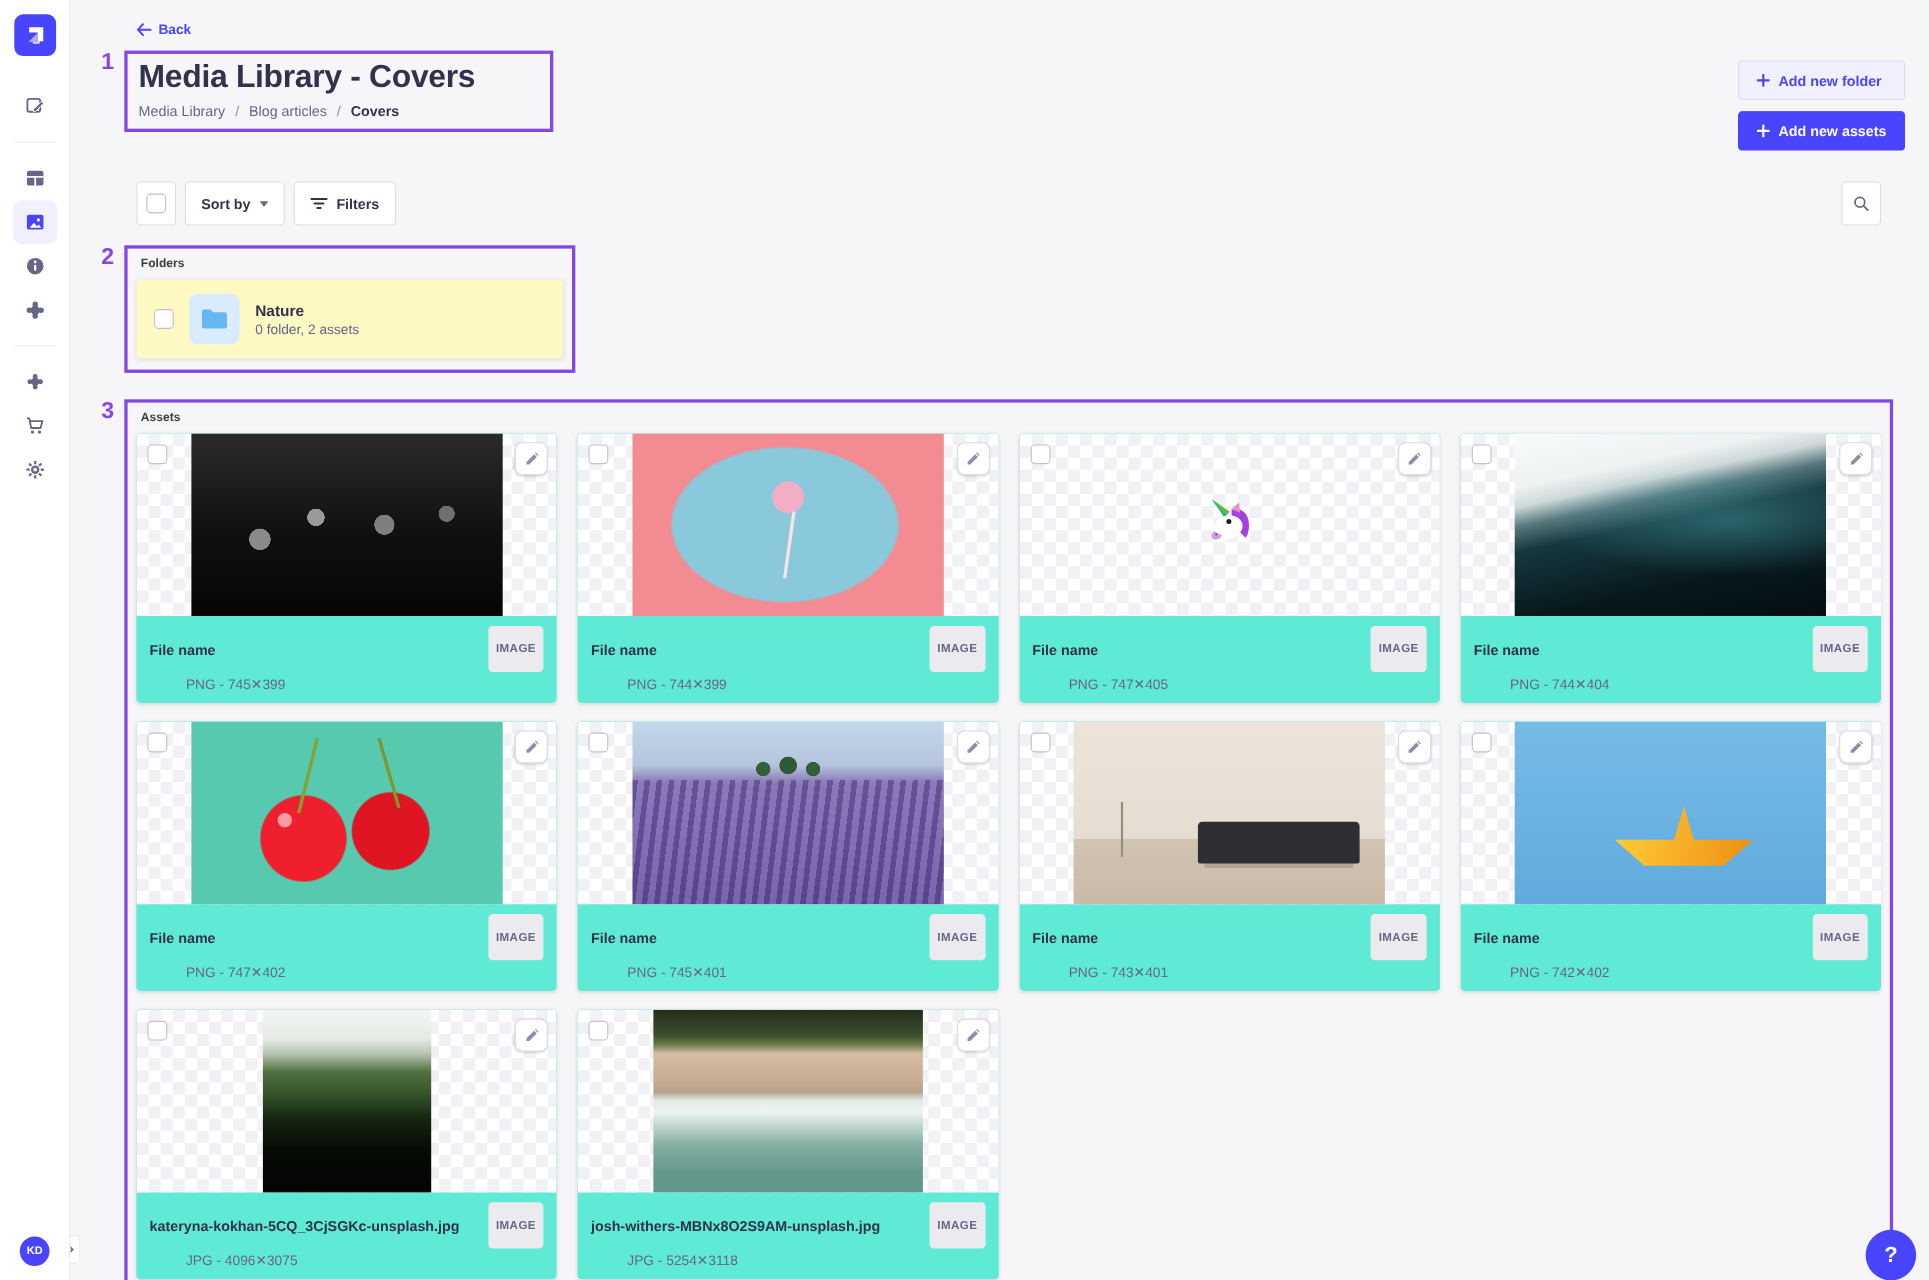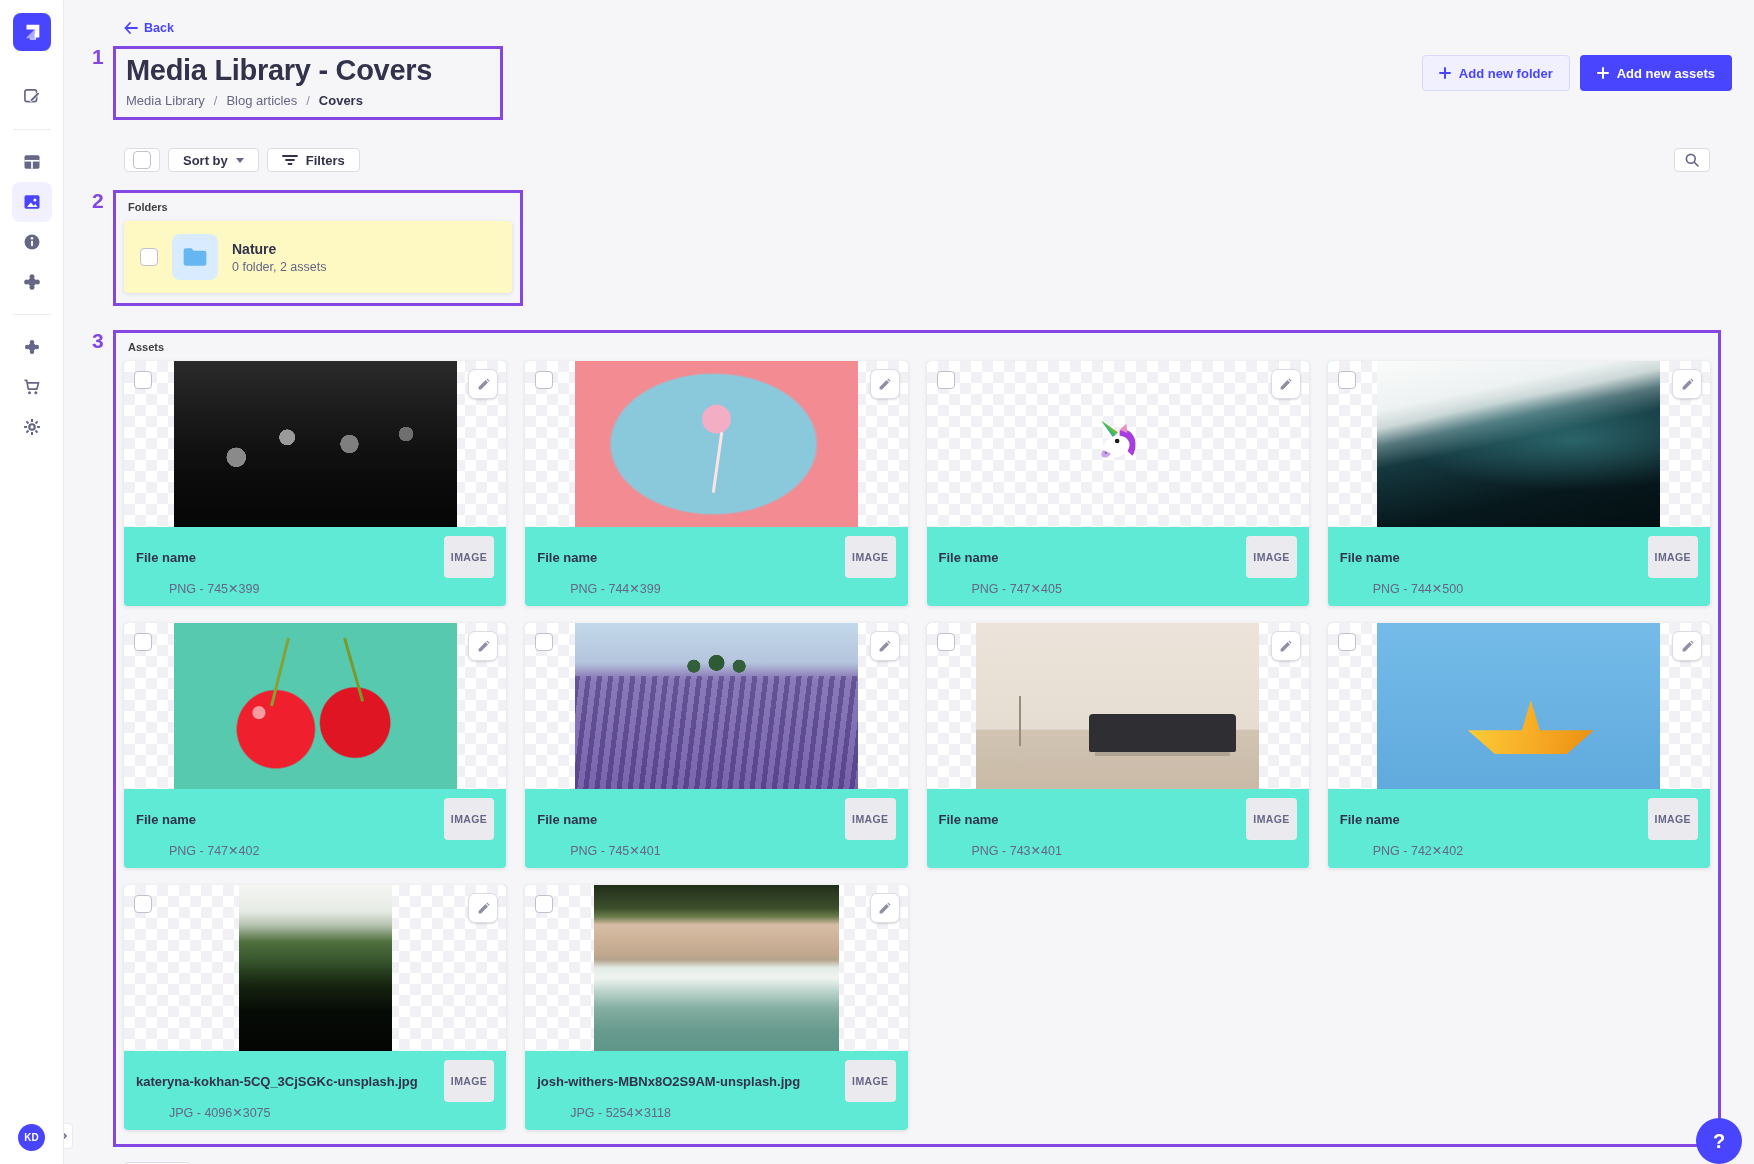--- a/index.html
+++ b/index.html
@@ -29,28 +29,28 @@
   
   .anno-box{border:3px solid #8447e4;position:relative;}
   .anno-num{position:absolute;left:-24px;top:-4px;color:#8447e4;font-size:21px;font-weight:bold;}
   .header-row{display:flex;justify-content:space-between;align-items:flex-start;margin-top:8px;}
   .title-box{padding:5px 10px 9px;width:390px;}
   .page-title{font-size:29px;font-weight:bold;color:#32324d;letter-spacing:-.3px;}
   .breadcrumb{display:flex;align-items:center;gap:9px;margin-top:6px;font-size:13px;color:#666687;}
   .breadcrumb .sep{color:#8e8ea9;}
   .breadcrumb .crumb{cursor:pointer;}
   .breadcrumb .crumb.current{font-weight:bold;color:#32324d;cursor:default;}
-  .header-actions{display:flex;gap:10px;margin-top:9px;}
+  .header-actions{display:flex;gap:10px;margin-top:9px;flex-direction:column;}
   .btn{display:inline-flex;align-items:center;gap:8px;height:36px;padding:0 16px;border-radius:4px;
     font-size:13px;font-weight:bold;cursor:pointer;border:1px solid transparent;}
   .btn-light{background:#f0f0ff;border-color:#d9d8ff;color:#4945ff;}
   .btn-primary{background:#4945ff;color:#fff;}
   
   .toolbar{display:flex;align-items:center;gap:8px;margin-top:28px;margin-left:11px;margin-right:22px;}
-  .tool-box{height:24px;background:#fff;border:1px solid #dcdce4;border-radius:4px;display:flex;
+  .tool-box{height:40px;background:#fff;border:1px solid #dcdce4;border-radius:4px;display:flex;
     align-items:center;justify-content:center;cursor:pointer;}
   .check-wrap{width:36px;}
   .checkbox{width:18px;height:18px;border:1px solid #c0c0cf;border-radius:4px;background:#fff;display:block;cursor:pointer;}
   .tool-label{padding:0 14px;gap:8px;font-size:13px;font-weight:bold;color:#32324d;}
   .caret{width:0;height:0;border-left:4px solid transparent;border-right:4px solid transparent;
     border-top:5px solid #666687;display:inline-block;}
   .search-btn{width:36px;margin-left:auto;}
   
   .folders-box{margin-top:18px;width:410px;padding:6px 8px 10px;}
   .section-heading{font-size:11px;font-weight:bold;color:#404040;padding:2px 4px 0;}
@@ -403,21 +403,21 @@
               <path d="M2 14v-3l8.5-8.5 3 3L5 14z" fill="#8e8ea9"></path>
                 <path d="M11.5 1.5l3 3 1-1-3-3z" fill="#8e8ea9"></path>
             </svg>
           </span>
         </div>
         <div class="asset-footer">
           <div class="asset-line1">
             <span class="asset-name">File name</span>
             <span class="badge">IMAGE</span>
           </div>
-          <div class="asset-meta">PNG - 744✕500</div>
+          <div class="asset-meta">PNG - 744✕404</div>
         </div>
       </div>
 
       <div class="asset-card">
         <div class="asset-img">
           <span class="photo p-cherries"></span>
           <span class="checkbox asset-check"></span>
           <span class="edit-btn">
             <svg width="13" height="13" viewBox="0 0 16 16">
               <path d="M2 14v-3l8.5-8.5 3 3L5 14z" fill="#8e8ea9"></path>

